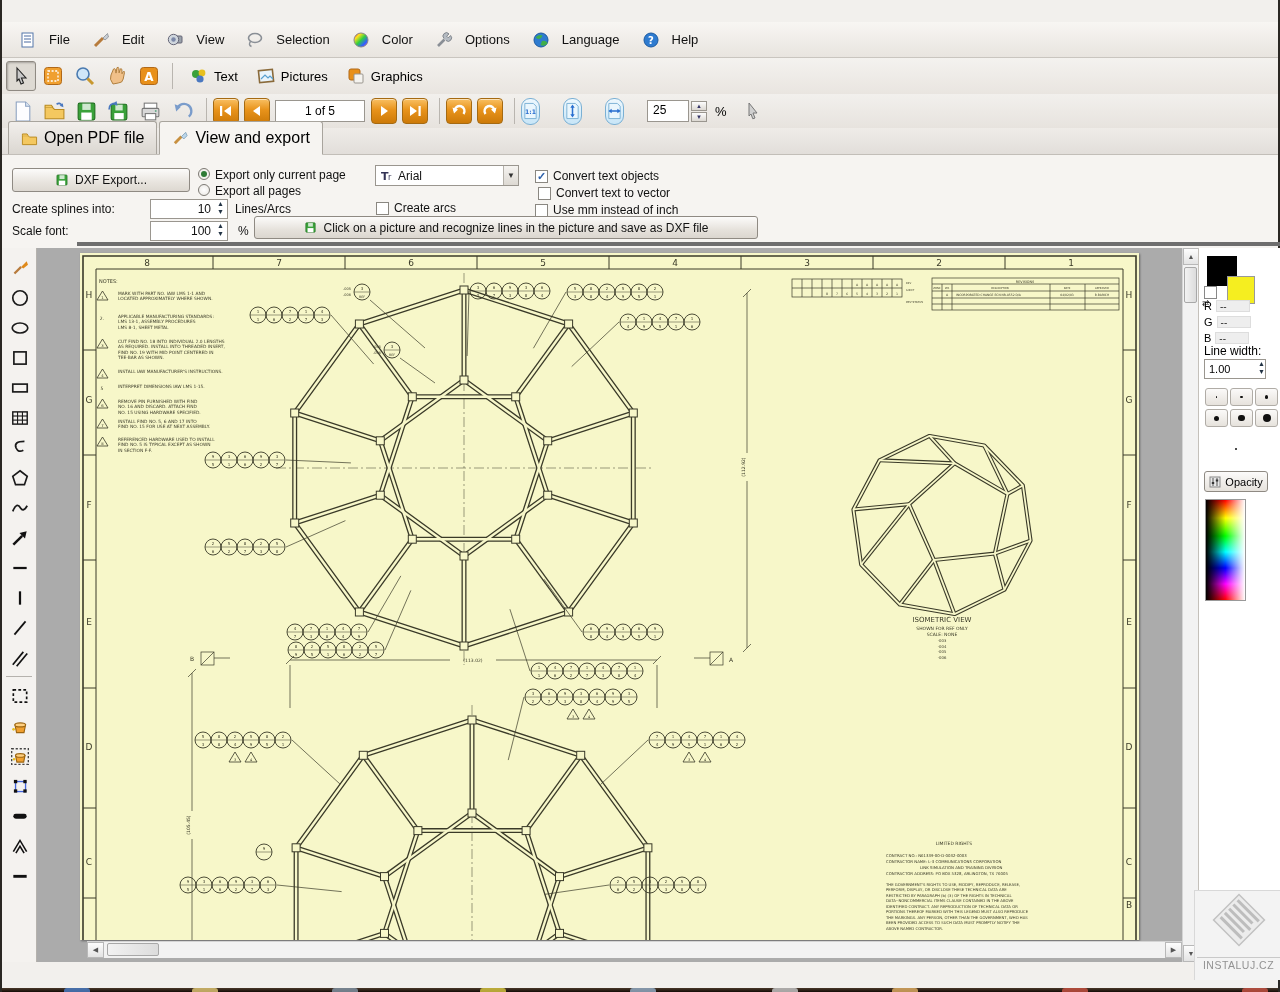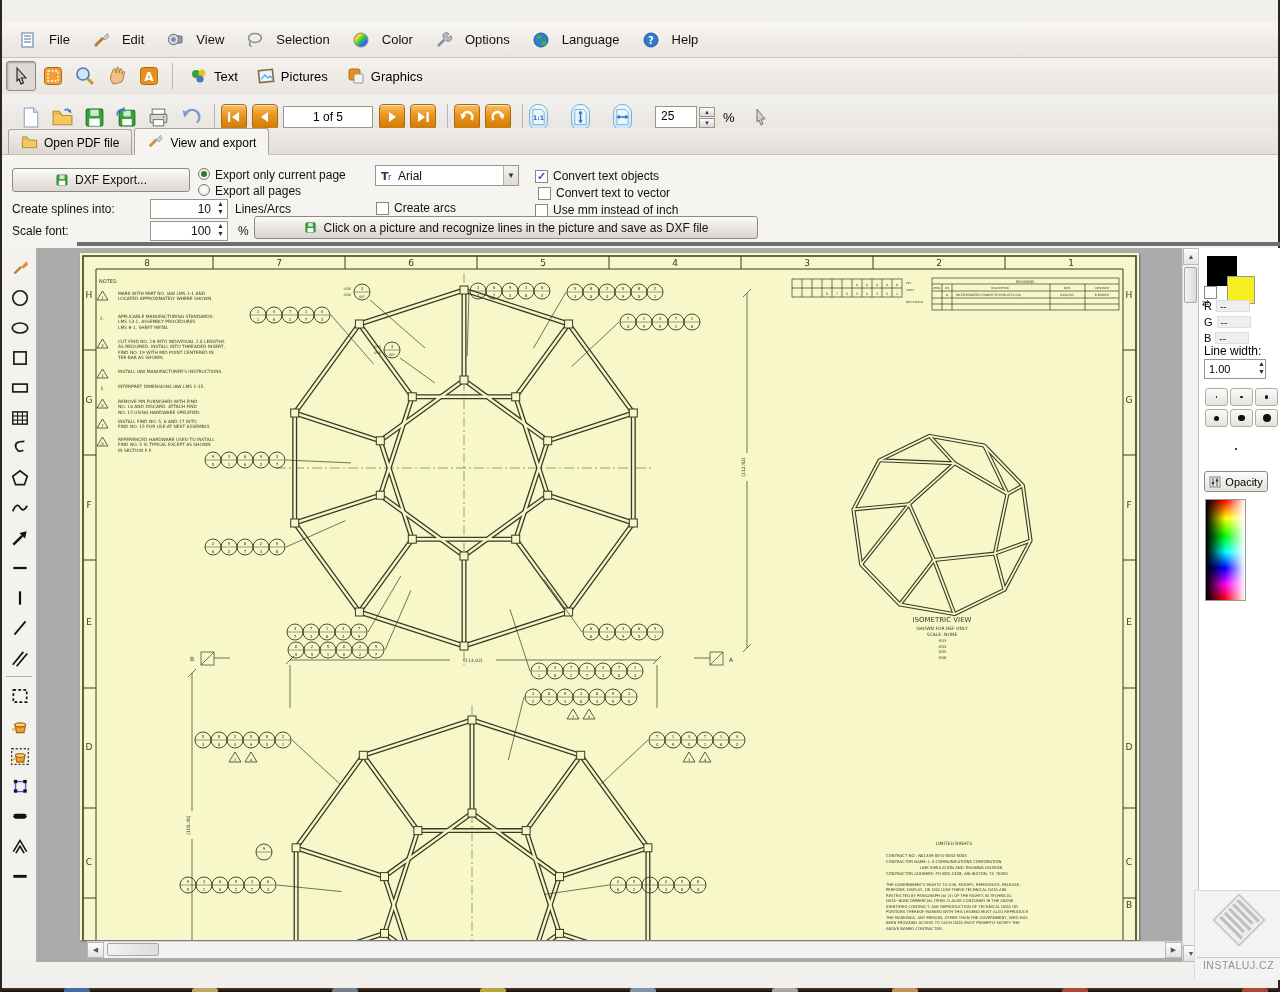--- a/index.html
+++ b/index.html
@@ -16,33 +16,33 @@
   .menuitem{display:flex;align-items:center;gap:12px;font-size:13px;color:#111;padding:5px 9px;border-radius:3px}
   .menuitem svg{width:18px;height:18px}
   
   .toolbar2{position:absolute;left:0;top:58px;width:100%;height:36px;background:linear-gradient(#f4f2ef,#e9e5e0);display:flex;align-items:center;padding-left:4px;gap:2px}
   .tbtn{width:30px;height:30px;border:1px solid transparent;border-radius:3px;display:flex;align-items:center;justify-content:center}
   .tbtn.pressed{border:1px solid #8f8a83;background:#dedad3;box-shadow:inset 1px 1px 2px rgba(0,0,0,.25)}
   .tbtn svg{width:22px;height:22px}
   .tlabelbtn{display:flex;align-items:center;gap:5px;font-size:13px;padding:4px 8px;border-radius:3px}
   .vsep{width:1px;height:26px;background:#b9b5af;margin:0 6px}
   
-  .toolbar3{position:absolute;left:0;top:100px;width:100%;height:34px;background:linear-gradient(#f2f0ed,#e7e3de);display:flex;align-items:center;padding-left:14px}
+  .toolbar3{position:absolute;left:0;top:94px;width:100%;height:34px;background:linear-gradient(#f2f0ed,#e7e3de);display:flex;align-items:center;padding-left:6px}
   .fbtn{width:28px;height:28px;display:flex;align-items:center;justify-content:center;margin-right:4px}
   .fbtn svg{width:23px;height:23px}
   .obtn{width:26px;height:26px;border:1px solid #a56a12;border-radius:4px;background:linear-gradient(#f9c063,#e8931b 45%,#cd7a08);box-shadow:inset 0 1px 0 rgba(255,255,255,.55);display:flex;align-items:center;justify-content:center;margin-right:5px}
   .obtn svg{width:16px;height:16px}
   .pagefield{width:90px;height:22px;background:#fff;border:1px solid #9a968f;font-size:12px;text-align:center;line-height:20px;margin-right:6px}
   .bbtn{width:19px;height:27px;border:1px solid #7ab0d4;border-radius:9px;background:linear-gradient(#eef8fe,#c7e5f7);display:flex;align-items:center;justify-content:center;margin-right:23px}
   .zoomfield{width:42px;height:22px;background:#fff;border:1px solid #9a968f;font-size:12px;padding:2px 5px}
   .spin{display:flex;flex-direction:column;gap:1px;margin-left:2px}
   .spin .sb{width:16px;height:10px;border:1px solid #9a968f;background:linear-gradient(#fdfdfd,#dcd8d2);font-size:6px;line-height:8px;text-align:center;color:#336}
   
   .tabstrip{position:absolute;left:0;top:128px;width:100%;height:27px;background:linear-gradient(#efece8,#e2deda);border-bottom:1px solid #c2beb8;display:flex;align-items:flex-end;padding-left:6px;gap:2px}
-  .tab{height:25px;display:flex;align-items:flex-end;gap:6px;font-size:12px;padding:4px 12px;border:1px solid #a8a49d;border-bottom:none;border-radius:3px 3px 0 0;background:linear-gradient(#f2efec,#dbd7d1)}
+  .tab{height:25px;display:flex;align-items:center;gap:6px;font-size:16px;padding:16px 12px;border:1px solid #a8a49d;border-bottom:none;border-radius:3px 3px 0 0;background:linear-gradient(#f2efec,#dbd7d1)}
   .tab.active{background:#f6f4f1;height:27px;margin-bottom:-1px;border-bottom:1px solid #f6f4f1}
   .tab svg{width:17px;height:17px}
   
   .exportpanel{position:absolute;left:0;top:155px;width:100%;height:93px;background:#f6f4f1;font-size:12px;color:#111}
   .dxfbtn{position:absolute;left:10px;top:13px;width:178px;height:24px;border:1px solid #8f8a83;border-radius:3px;background:linear-gradient(#fcfbfa,#e8e4de 60%,#ddd8d1);display:flex;align-items:center;justify-content:center;gap:6px;font-size:12px}
   .radio{position:absolute;display:flex;align-items:flex-start;gap:5px}
   .rdot{width:12px;height:12px;border-radius:50%;border:1px solid #7d7a74;background:radial-gradient(#fff,#e9e6e1)}
   .rdot.sel::after{content:"";display:block;width:6px;height:6px;margin:2px;border-radius:50%;background:#2f7b36}
   .combo{position:absolute;left:373px;top:10px;width:144px;height:21px;background:#fff;border:1px solid #9a968f;display:flex;align-items:center;font-size:12px}
   .combo .carr{margin-left:auto;width:15px;height:100%;display:flex;align-items:center;justify-content:center;font-size:8px;color:#333;background:linear-gradient(#f5f3f0,#ddd9d3);border-left:1px solid #b5b1aa}

